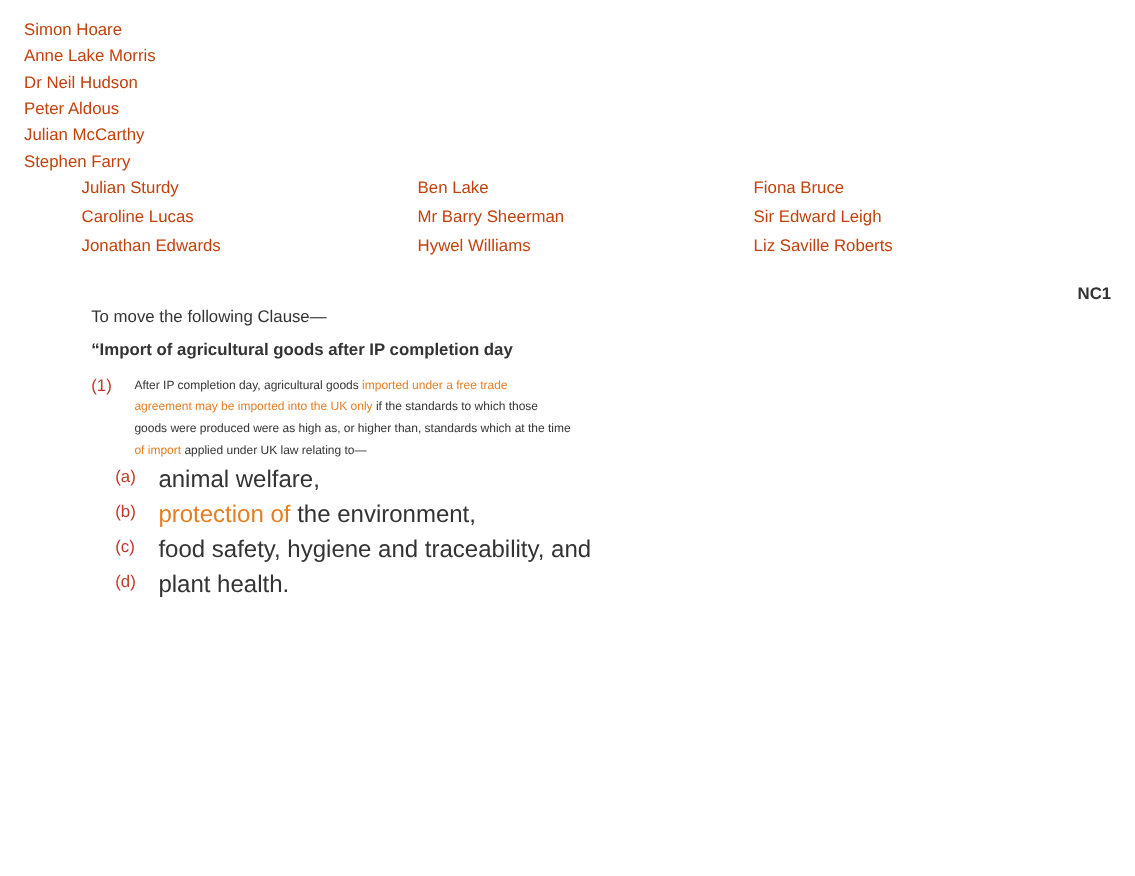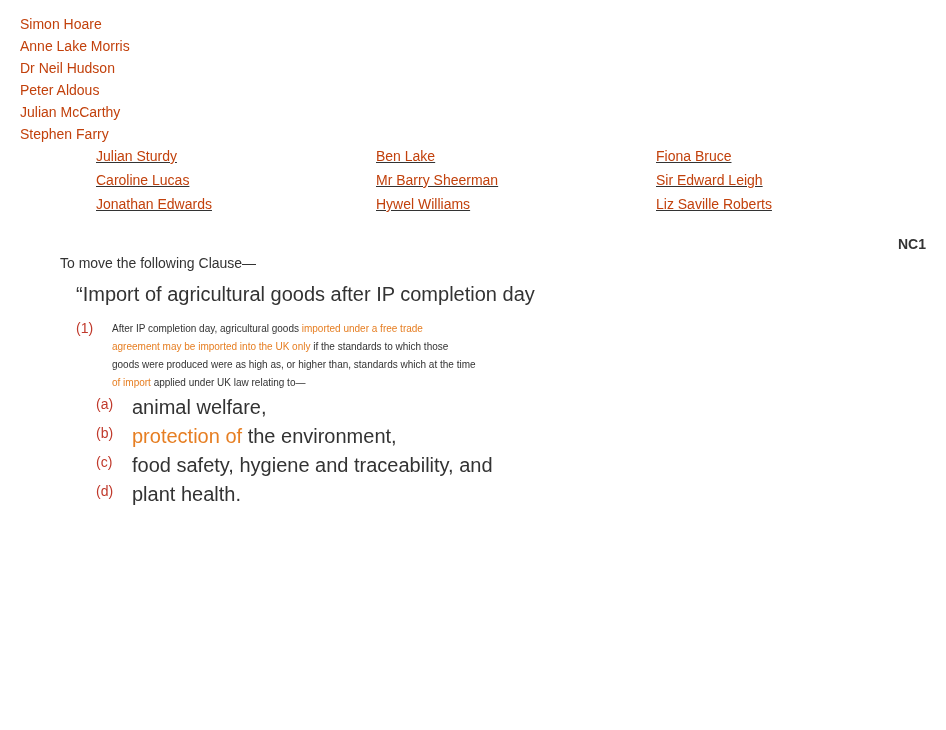--- a/index.html
+++ b/index.html
@@ -16,46 +16,45 @@
       display: block;
       margin-bottom: 6px;
       text-decoration: none;
     }
     .top-names {
       margin-bottom: 2px;
     }
     .indented-names {
       display: grid;
       grid-template-columns: 280px 280px 280px;
-      margin-left: 76px;
+      margin-left: 48px;
       margin-top: 4px;
-      text-decoration: underline;
     }
     .indented-names .name-link {
       margin-bottom: 8px;
     }
     .nc-label {
       text-align: right;
       font-weight: bold;
       font-size: 14px;
       margin-top: 16px;
       margin-bottom: 3px;
       color: #333;
     }
     .clause-intro {
-      margin-left: 40px;
+      margin-left: 56px;
       margin-bottom: 12px;
       color: #333;
       font-size: 14px;
     }
     .clause-title {
-      font-weight: normal;
+      font-weight: bold;
       margin-left: 56px;
       margin-bottom: 14px;
-      font-size: 20px;
+      font-size: 14px;
       color: #333;
     }
     .clause-body {
       margin-left: 56px;
     }
     .clause-paragraph {
       display: flex;
       margin-bottom: 0;
     }
     .clause-number {

